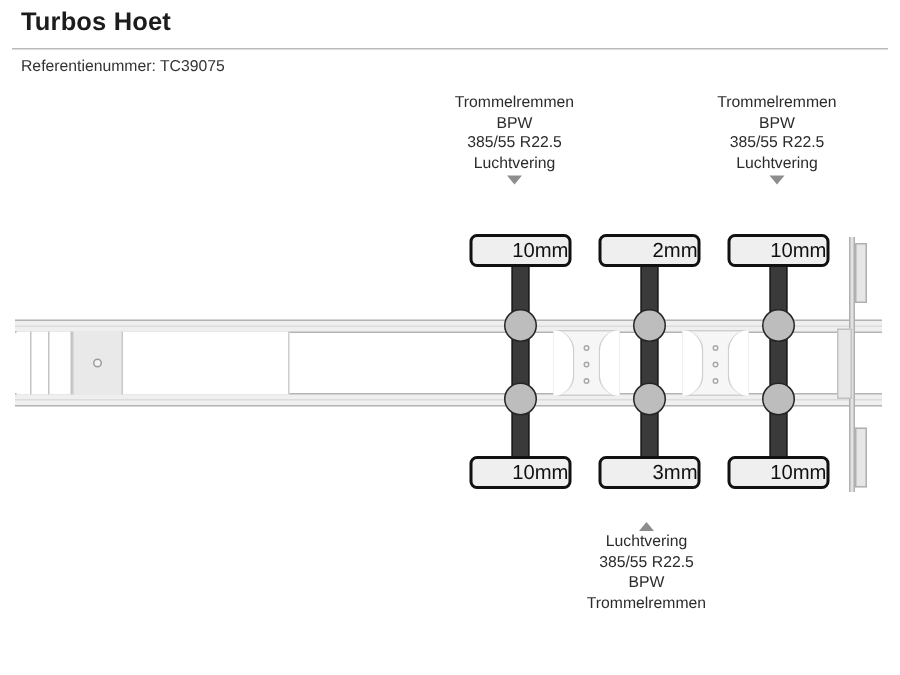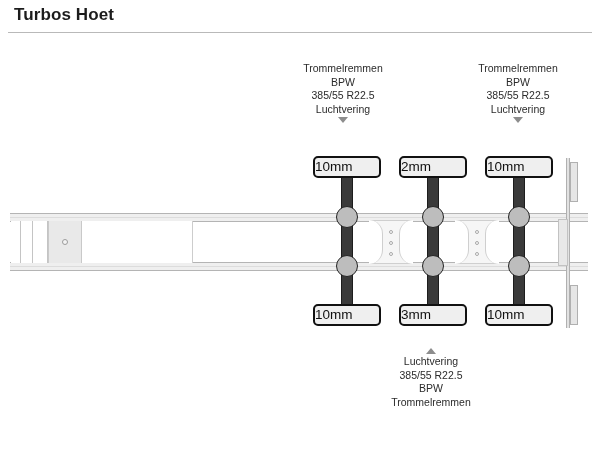--- a/index.html
+++ b/index.html
@@ -236,21 +236,21 @@
   
   .chip {
     position: absolute;
     left: -34px;
     width: 68px;
     height: 22px;
     background: #efefef;
     border: 2px solid #111111;
     border-radius: 5px;
     box-sizing: border-box;
-    text-align: left;
+    text-align: right;
     line-height: 18px;
     font-size: 13.5px;
     color: #101010;
   }
   .chip-top    { top: 156px; }
   .chip-bottom { top: 304px; }
 
   
   .susp-plate {
     position: absolute;
@@ -288,20 +288,21 @@
     background: #fbfbfb;
     box-sizing: border-box;
   }
 </style>
 </head>
 <body>
 
 <div id="header">
   <div id="page-title">Turbos Hoet</div>
   <div id="title-rule"></div>
+  <div id="reference-line">Referentienummer: TC39075</div>
 </div>
 
 <div id="diagram">
 
   <div class="annotation" id="annotation-axle-front">
     <span class="ln">Trommelremmen</span>
     <span class="ln">BPW</span>
     <span class="ln">385/55 R22.5</span>
     <span class="ln">Luchtvering</span>
     <div class="arrow-down"></div>

